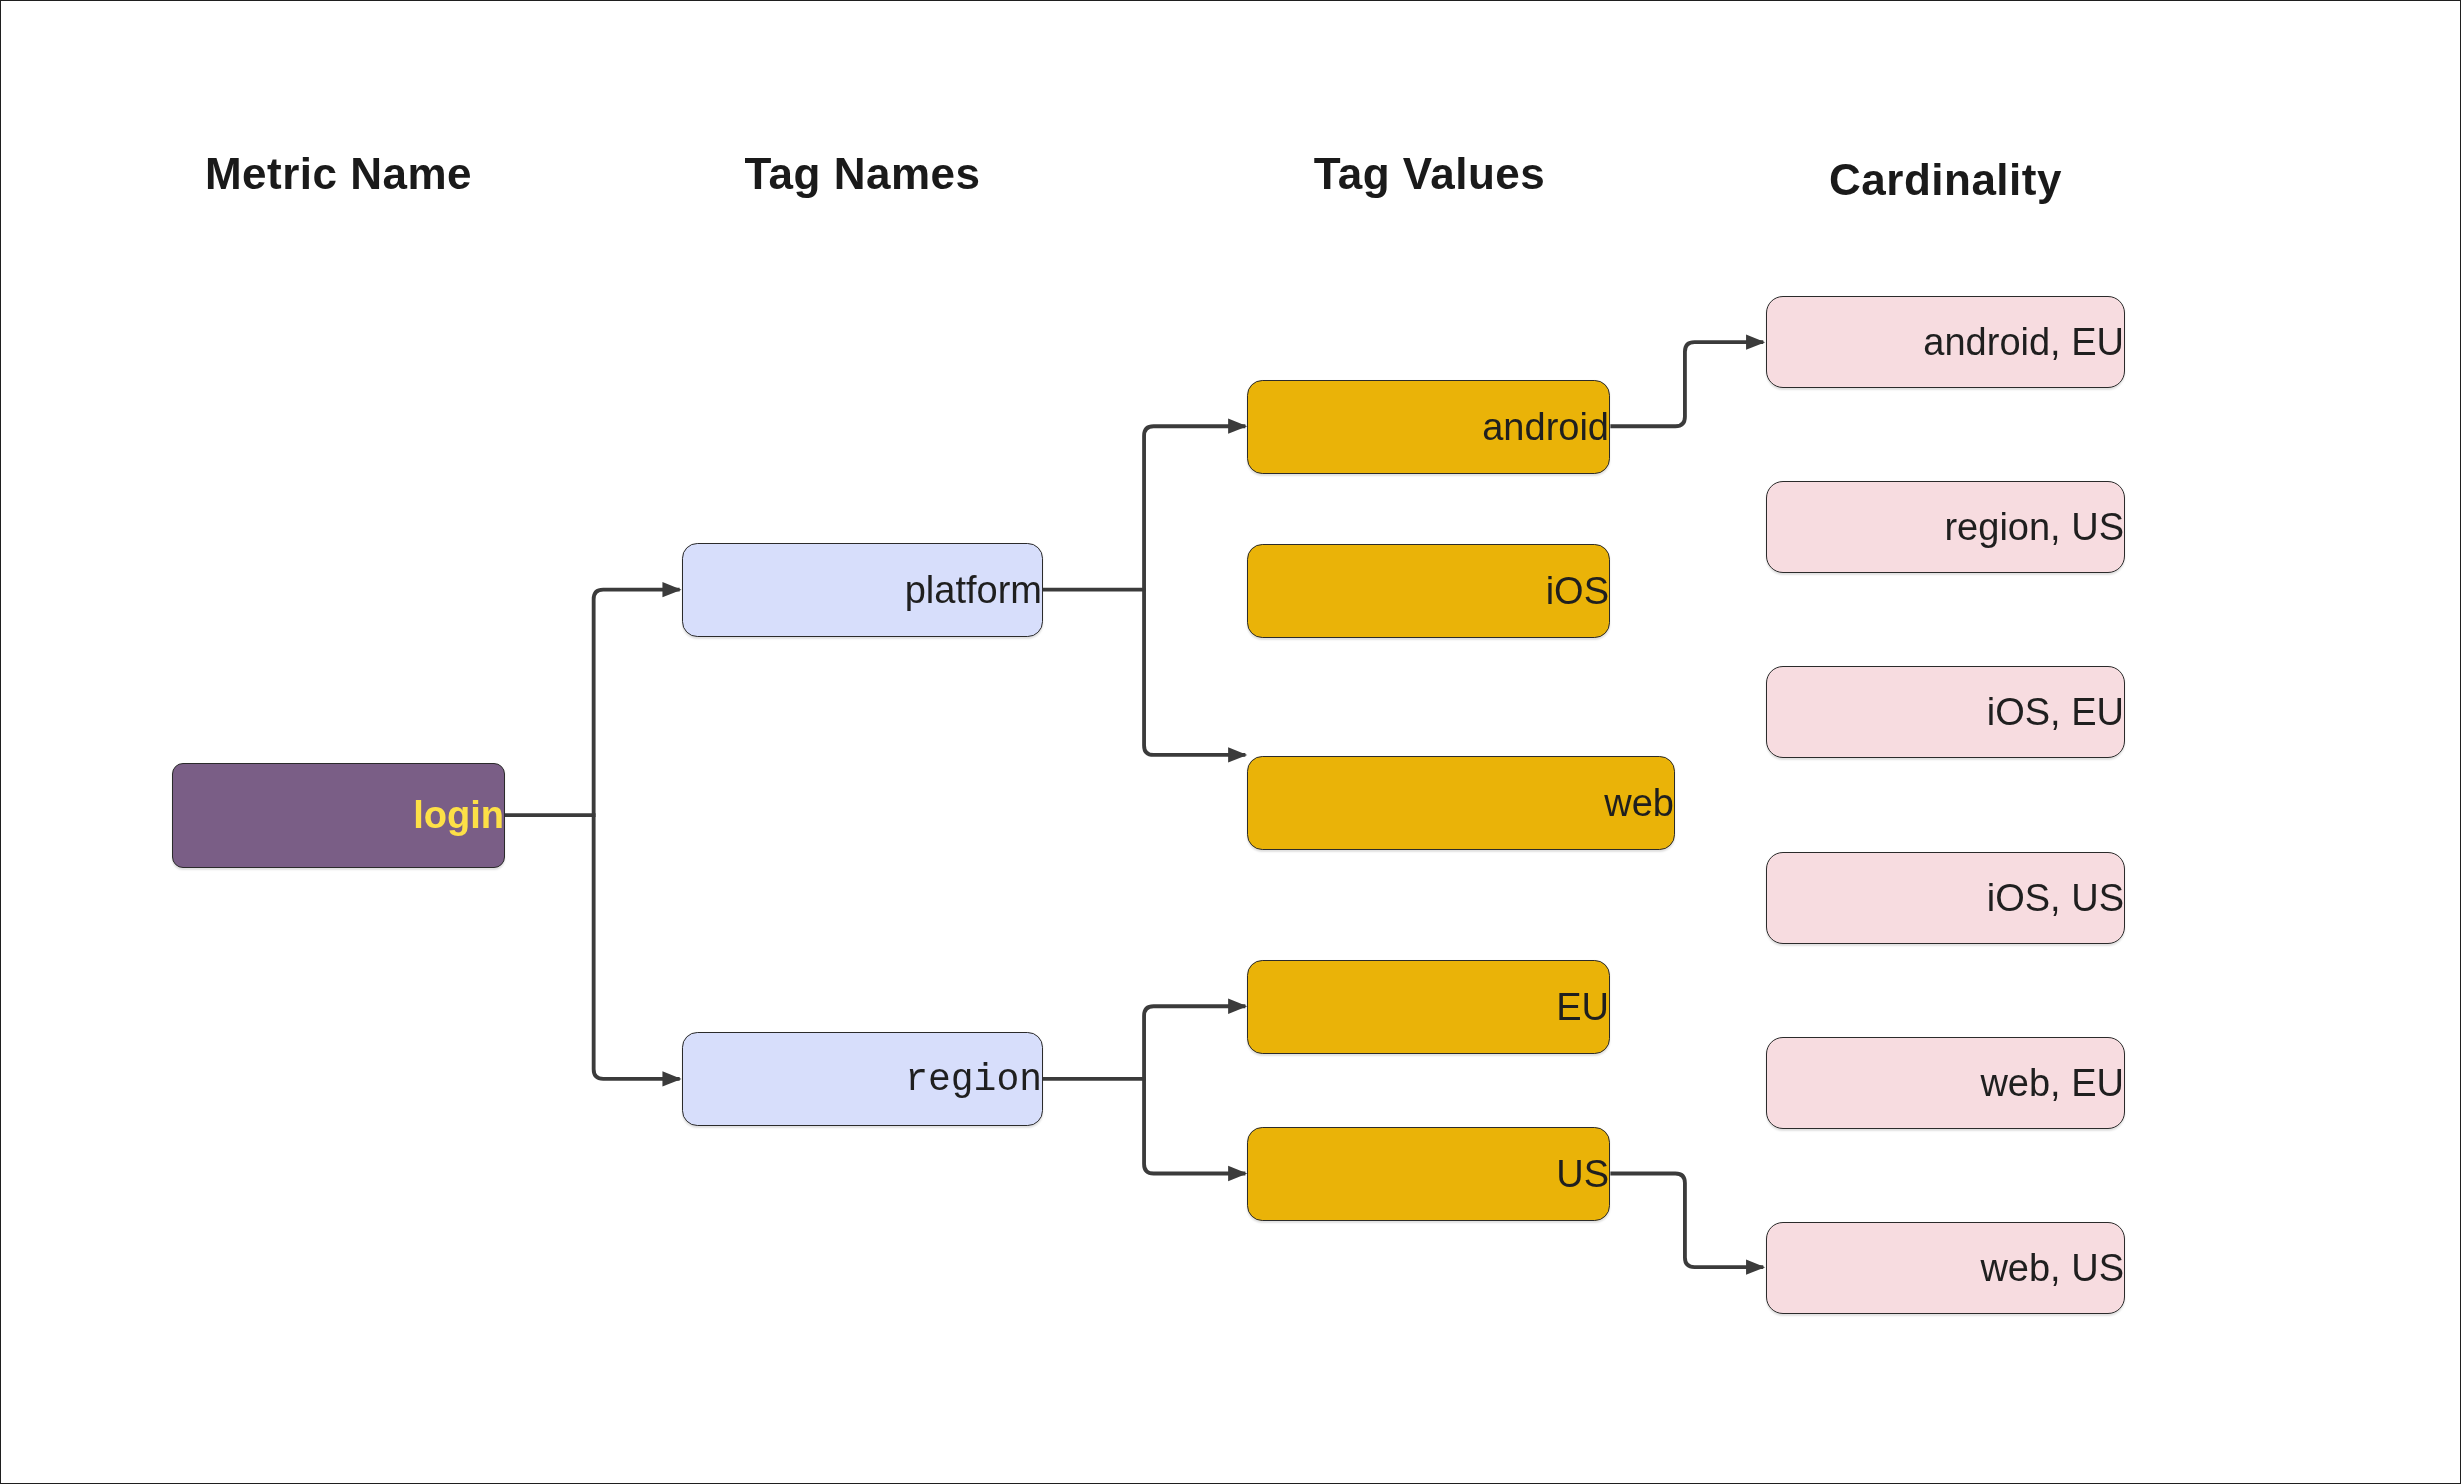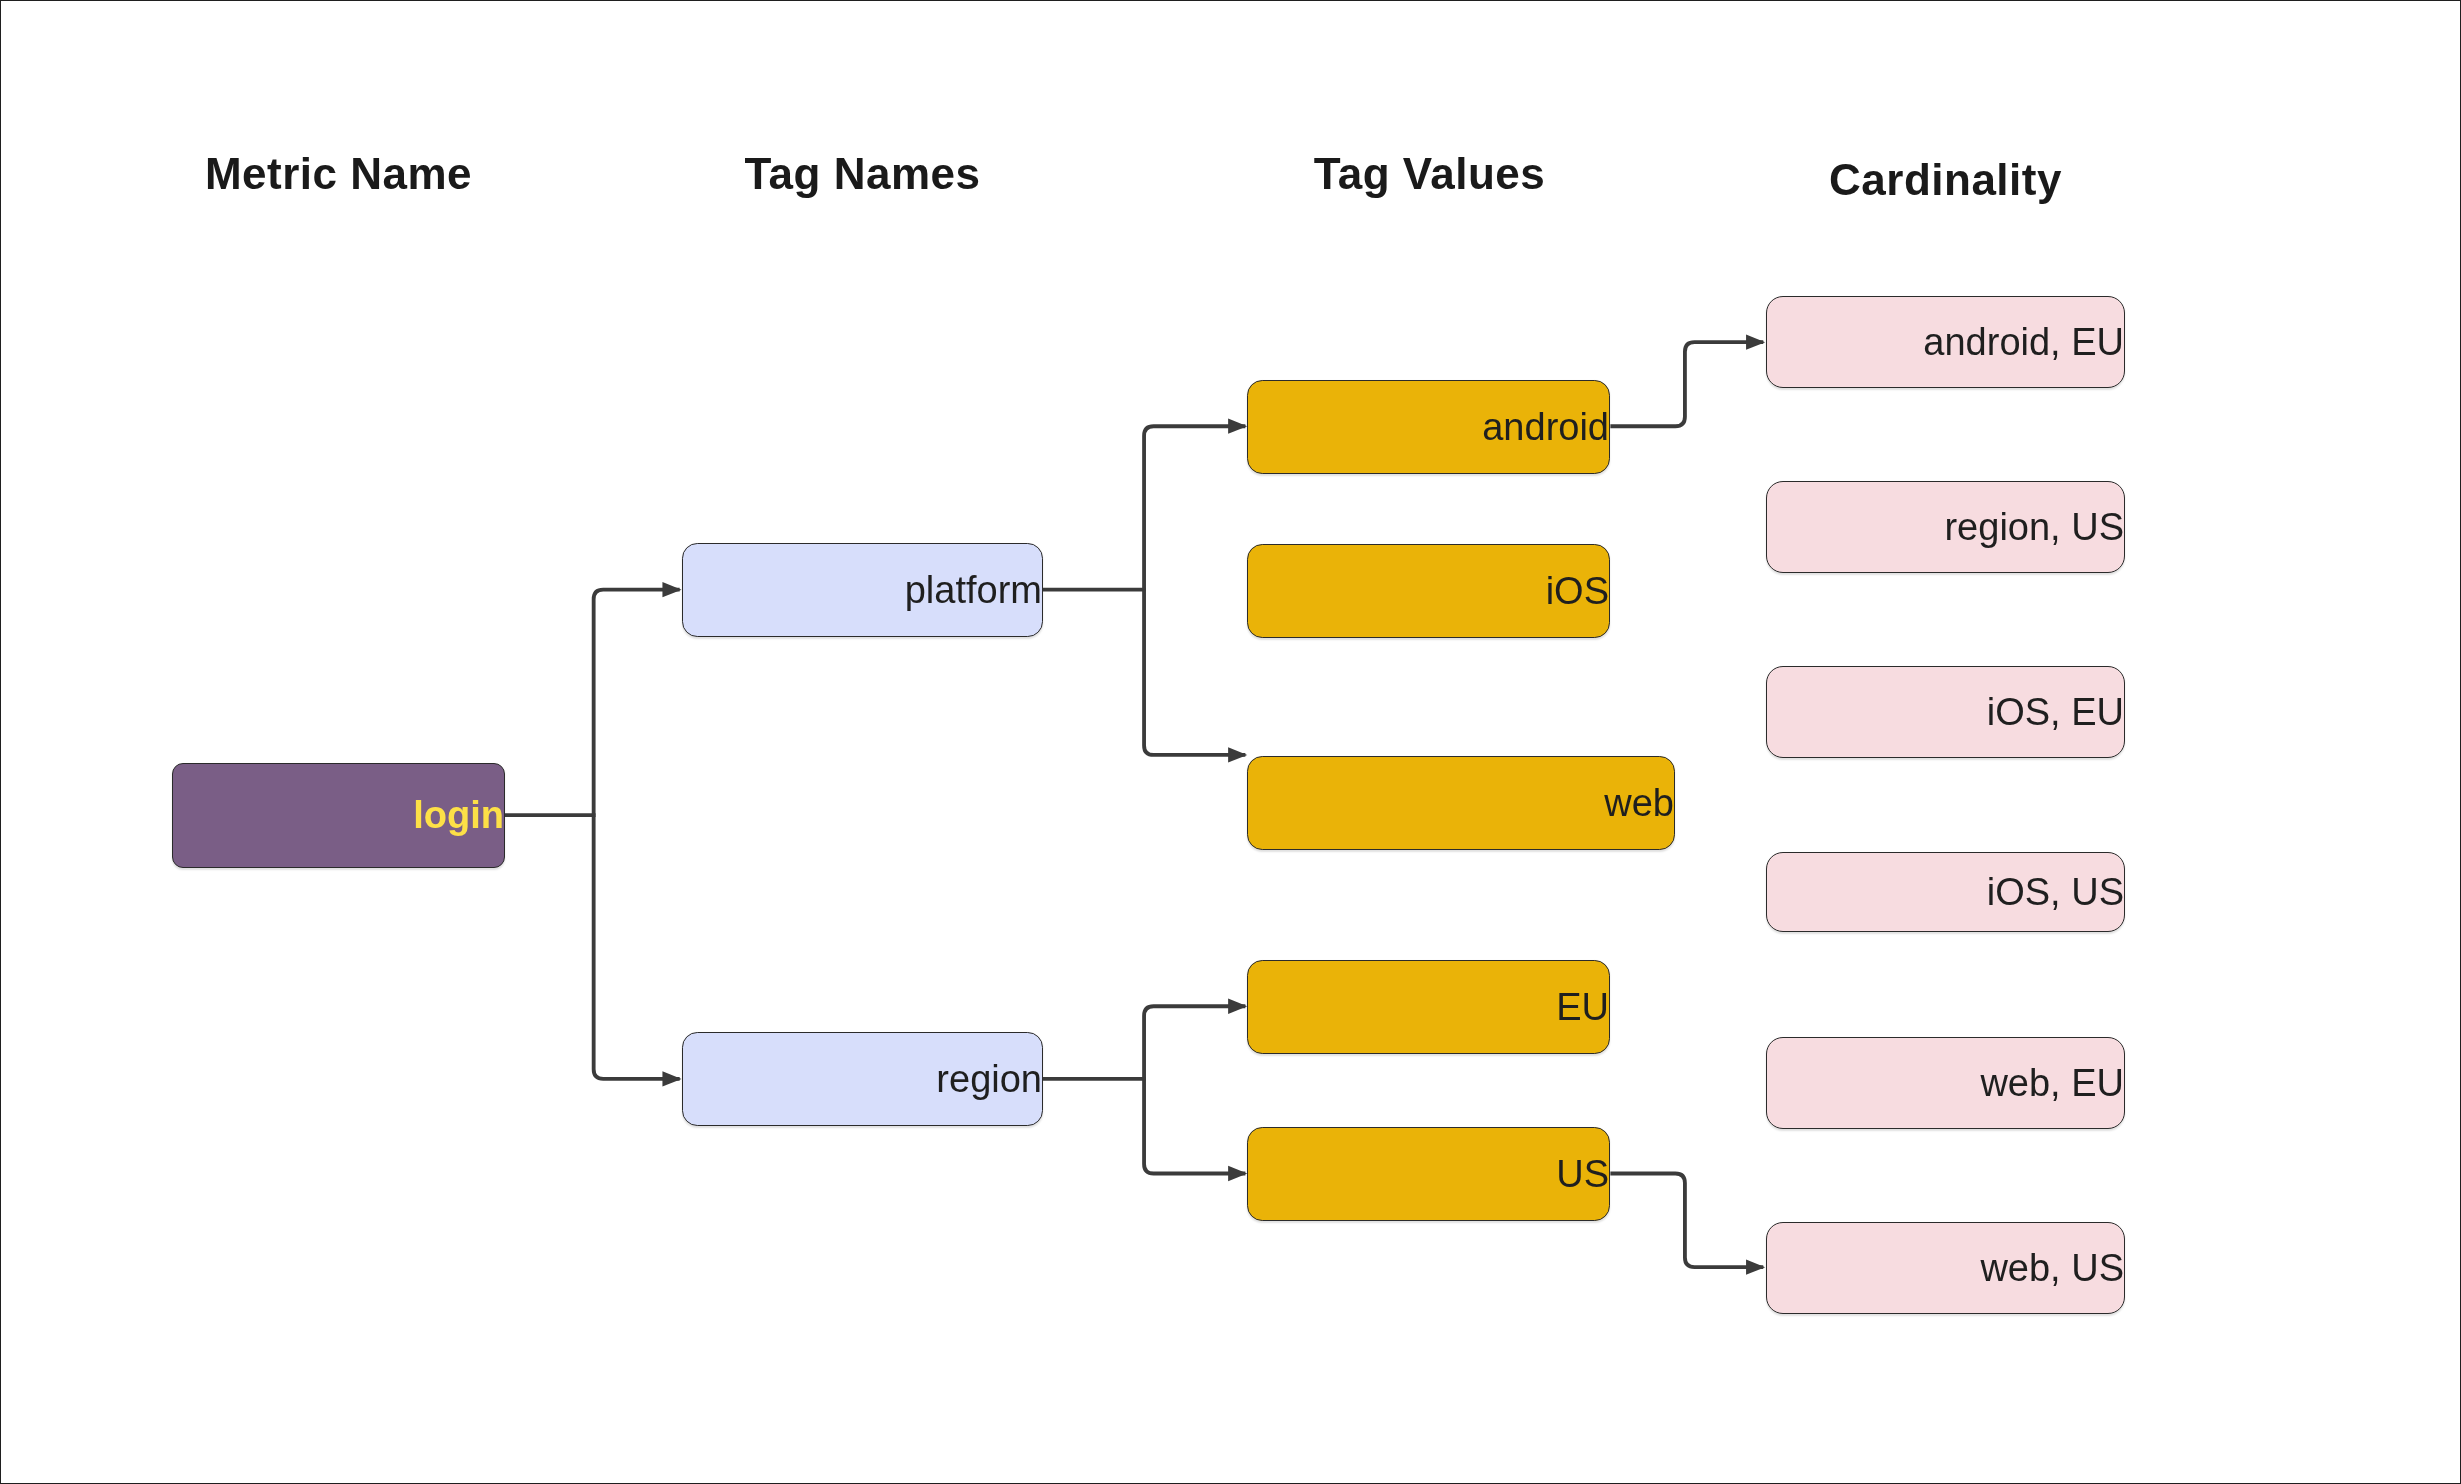--- a/index.html
+++ b/index.html
@@ -88,21 +88,21 @@
   <div class="col-header" style="left:1180px;top:148px;">Tag Values</div>
   <div class="col-header" style="left:1696px;top:154px;">Cardinality</div>
 
   <div class="node node--metric" style="left:171px; top:762px; width:333px; height:105px;">
     <span>login</span>
   </div>
 
   <div class="node node--tagname" style="left:681px; top:542px; width:361px; height:94px;">
     <span>platform</span>
   </div>
-  <div class="node node--tagname" style="left:681px; top:1031px; width:361px; height:94px;">
+  <div class="node node--tagname" style="left:681px; top:1031px; width:361px; height:94px;font-family:Liberation Mono, monospace;">
     <span>region</span>
   </div>
 
   <div class="node node--tagvalue" style="left:1246px; top:379px; width:363px; height:94px;">
     <span>android</span>
   </div>
   <div class="node node--tagvalue" style="left:1246px; top:543px; width:363px; height:94px;">
     <span>iOS</span>
   </div>
   <div class="node node--tagvalue" style="left:1246px; top:707px; width:428px; height:94px;margin-top:48px;">
@@ -117,21 +117,21 @@
 
   <div class="node node--card" style="left:1765px; top:295px; width:359px; height:92px;">
     <span>android, EU</span>
   </div>
   <div class="node node--card" style="left:1765px; top:480px; width:359px; height:92px;">
     <span>region, US</span>
   </div>
   <div class="node node--card" style="left:1765px; top:665px; width:359px; height:92px;">
     <span>iOS, EU</span>
   </div>
-  <div class="node node--card" style="left:1765px; top:851px; width:359px; height:80px;">
+  <div class="node node--card" style="left:1765px; top:851px; width:359px; height:92px;">
     <span>iOS, US</span>
   </div>
   <div class="node node--card" style="left:1765px; top:1036px; width:359px; height:92px;">
     <span>web, EU</span>
   </div>
   <div class="node node--card" style="left:1765px; top:1221px; width:359px; height:92px;">
     <span>web, US</span>
   </div>
 
 </div>

